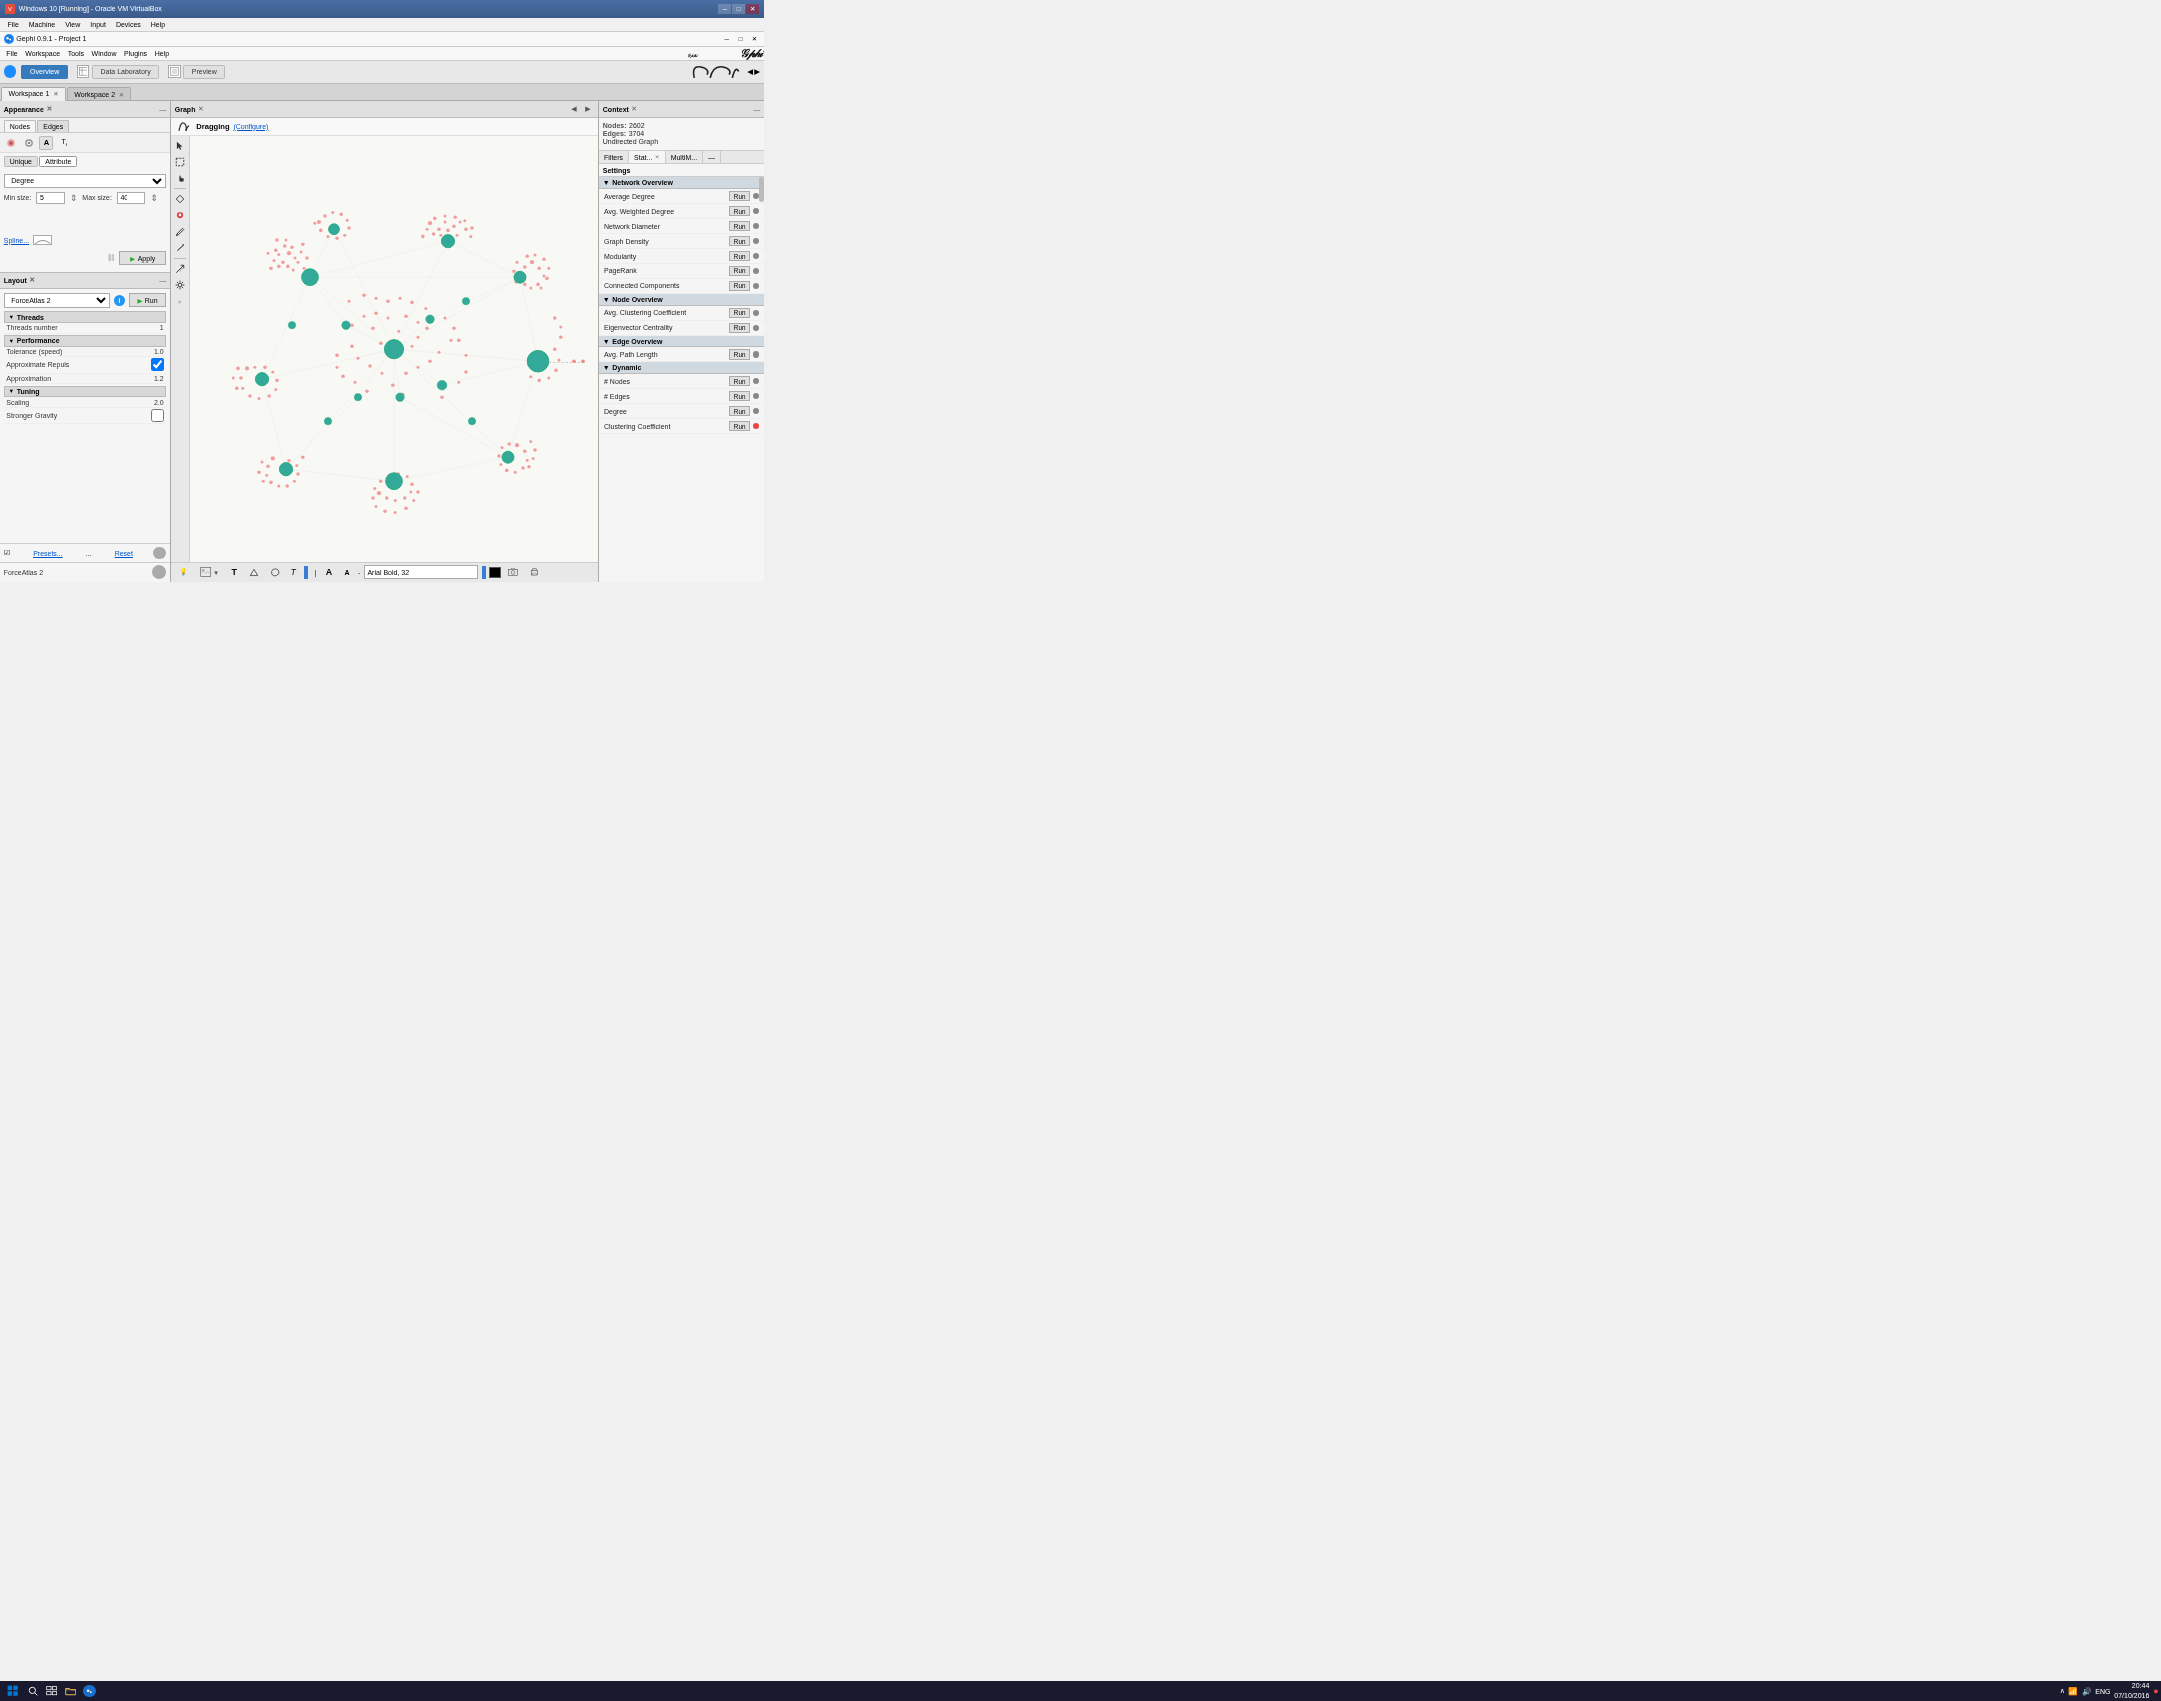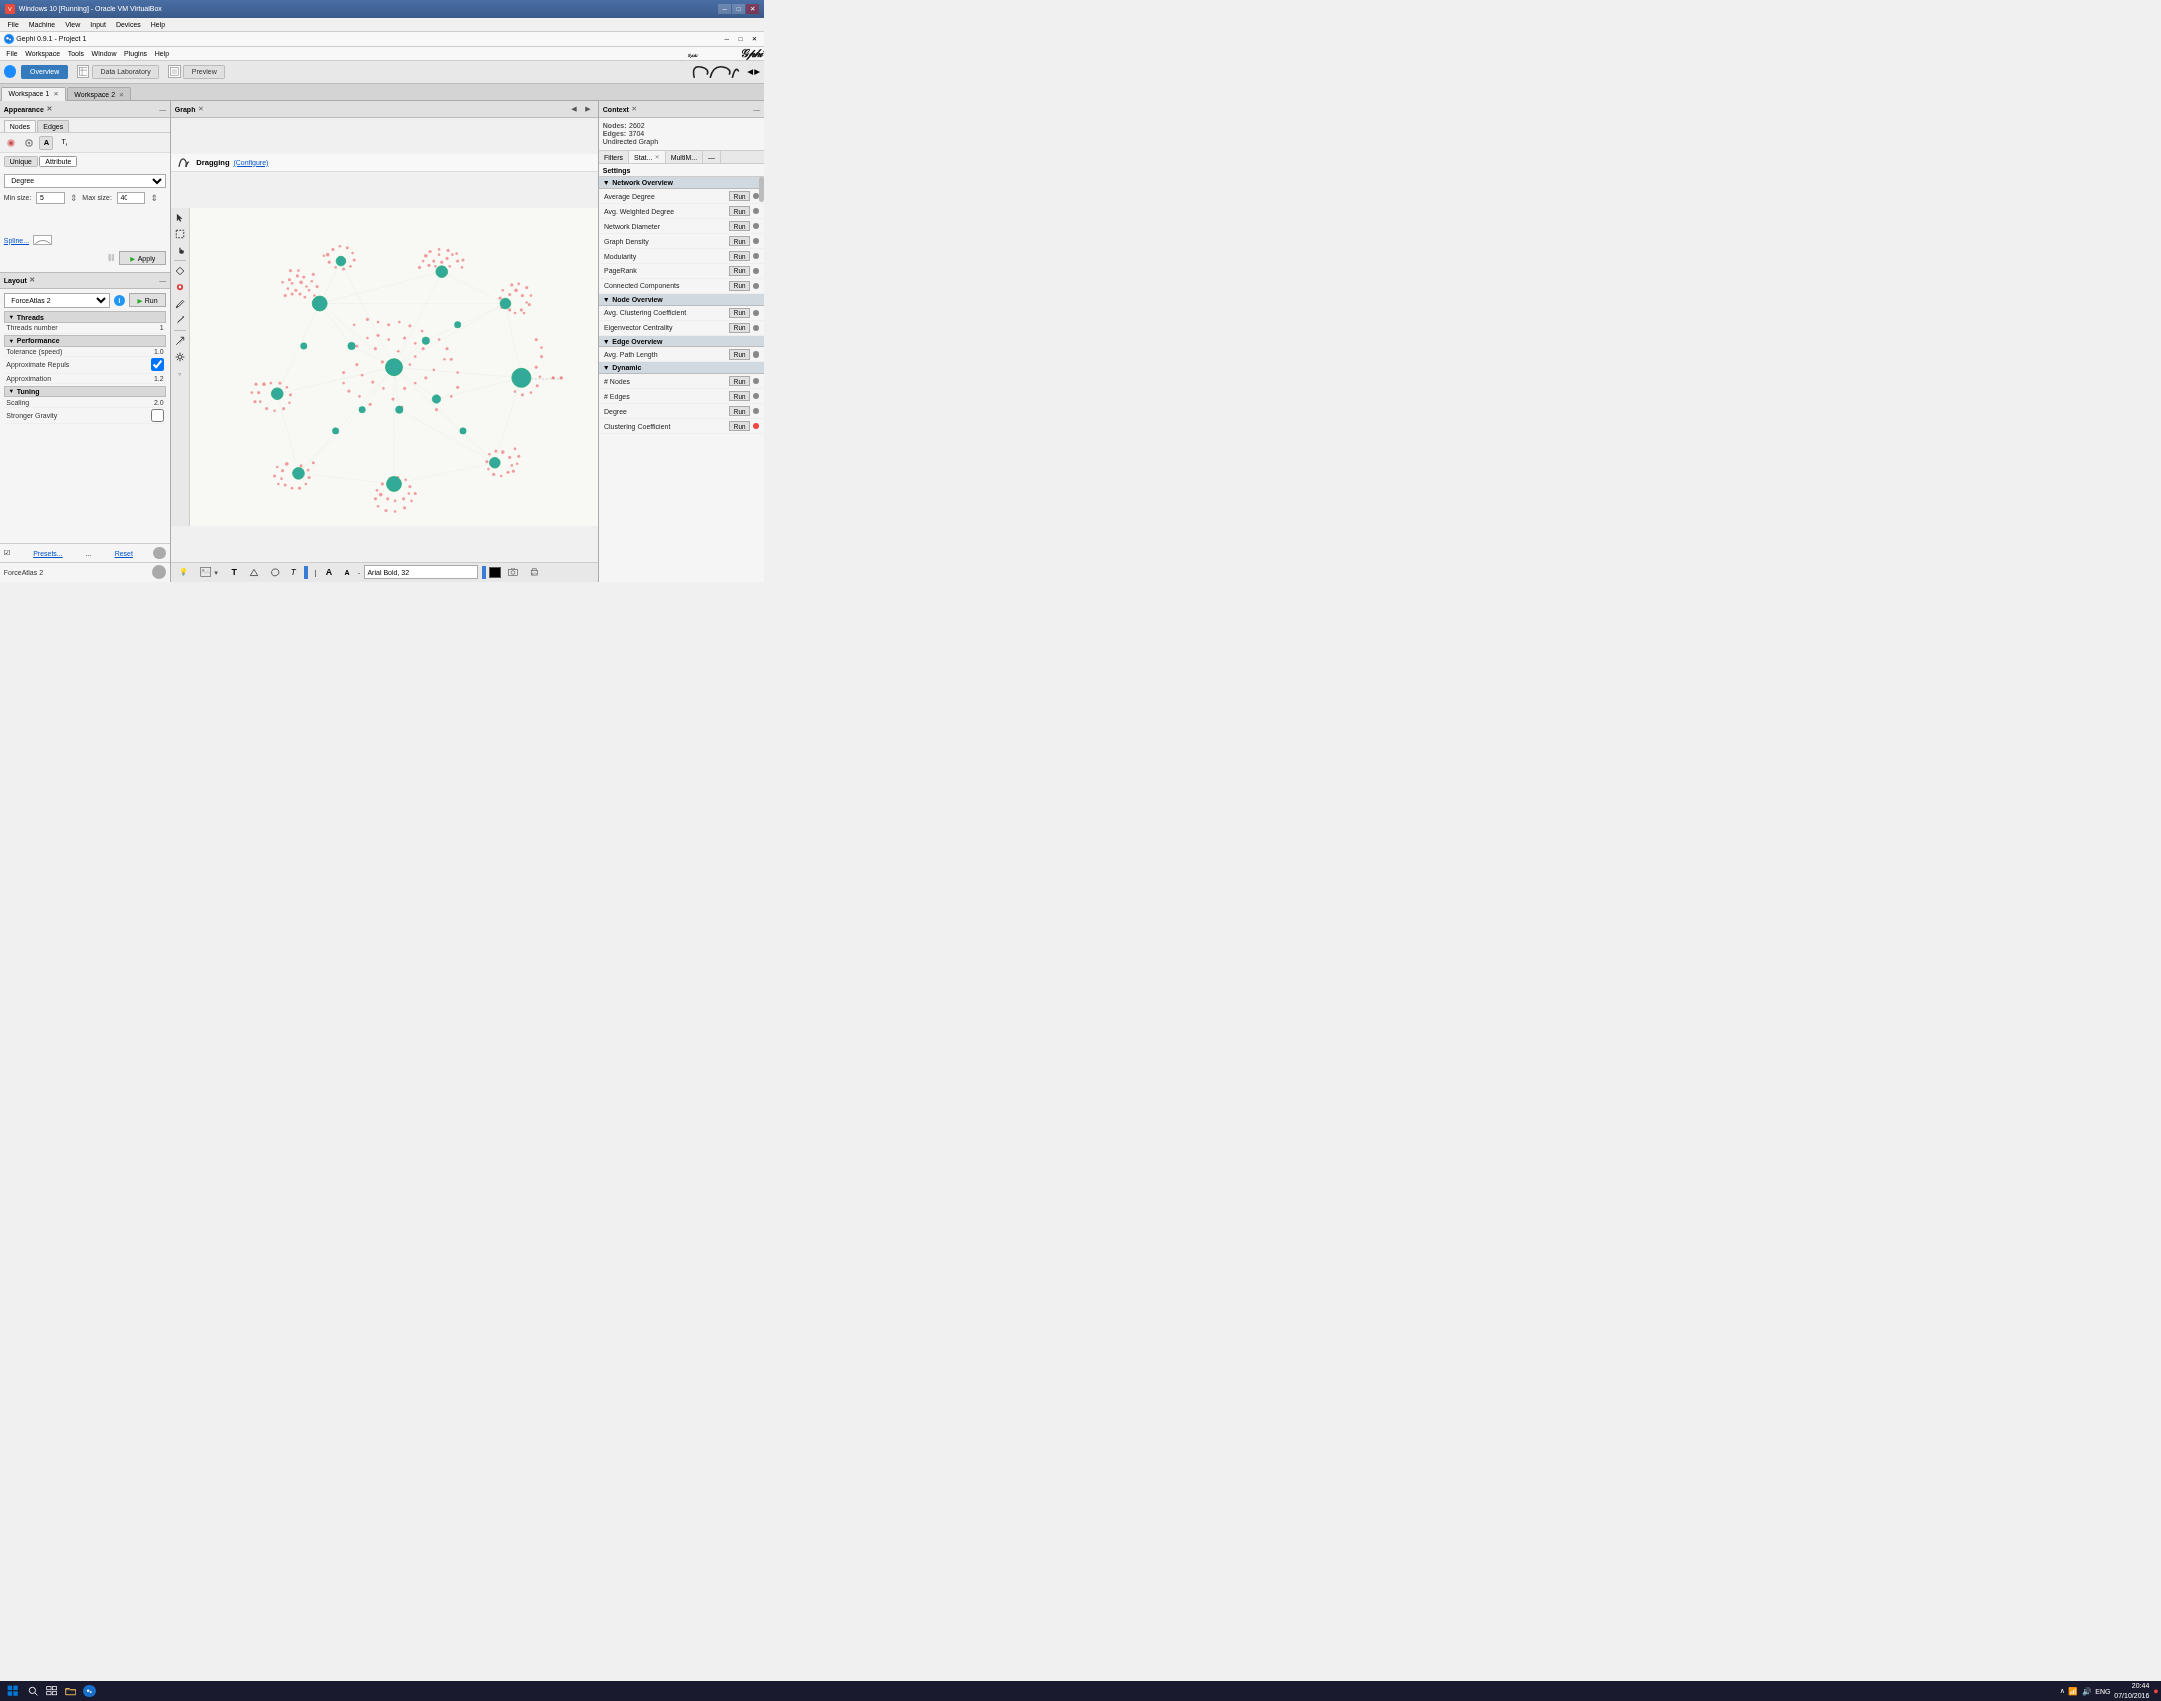--- a/index.html
+++ b/index.html
@@ -86,21 +86,21 @@
     .section-toggle { font-size: 5.7px; }
     .property-row { display: flex; align-items: center; padding: 1.3px 2.5px; border-bottom: 0.6px solid #eee; }
     .prop-label { flex: 1; color: #333; font-size: 7px; }
     .prop-value { color: #333; font-size: 7px; min-width: 25px; text-align: right; }
     .prop-checkbox { cursor: pointer; }
     .layout-footer { padding: 2.5px 3.8px; border-top: 0.6px solid #ccc; display: flex; align-items: center; justify-content: space-between; }
     .footer-link { color: #0055cc; text-decoration: underline; cursor: pointer; font-size: 7px; }
     .footer-status { width: 12.7px; height: 12.7px; background: #aaa; border-radius: 50%; }
 
     
-    .center-panel { flex: 1; display: flex; flex-direction: column; border-right: 0.6px solid #aaa; gap: 36px; }
+    .center-panel { flex: 1; display: flex; flex-direction: column; border-right: 0.6px solid #aaa; }
     .graph-header { background: #e0e0e0; border-bottom: 0.6px solid #bbb; height: 16.5px; display: flex; align-items: center; padding: 0 3.8px; justify-content: space-between; }
     .graph-nav-btn { width: 12.7px; height: 12.7px; display: flex; align-items: center; justify-content: center; cursor: pointer; font-size: 7px; color: #555; }
 
     .graph-area { display: flex; flex: 1; overflow: hidden; }
     .graph-tools { width: 19px; background: #e8e8e8; border-right: 0.6px solid #ccc; display: flex; flex-direction: column; align-items: center; padding: 2.5px 0; gap: 1.3px; }
     .tool-btn { width: 15px; height: 15px; display: flex; align-items: center; justify-content: center; cursor: pointer; border: 0.6px solid transparent; border-radius: 1.3px; font-size: 8.2px; }
     .tool-separator { width: 12.7px; height: 0.6px; background: #bbb; margin: 1.3px 0; }
 
     .graph-canvas { flex: 1; background: #f8f8f4; position: relative; overflow: hidden; }
 

